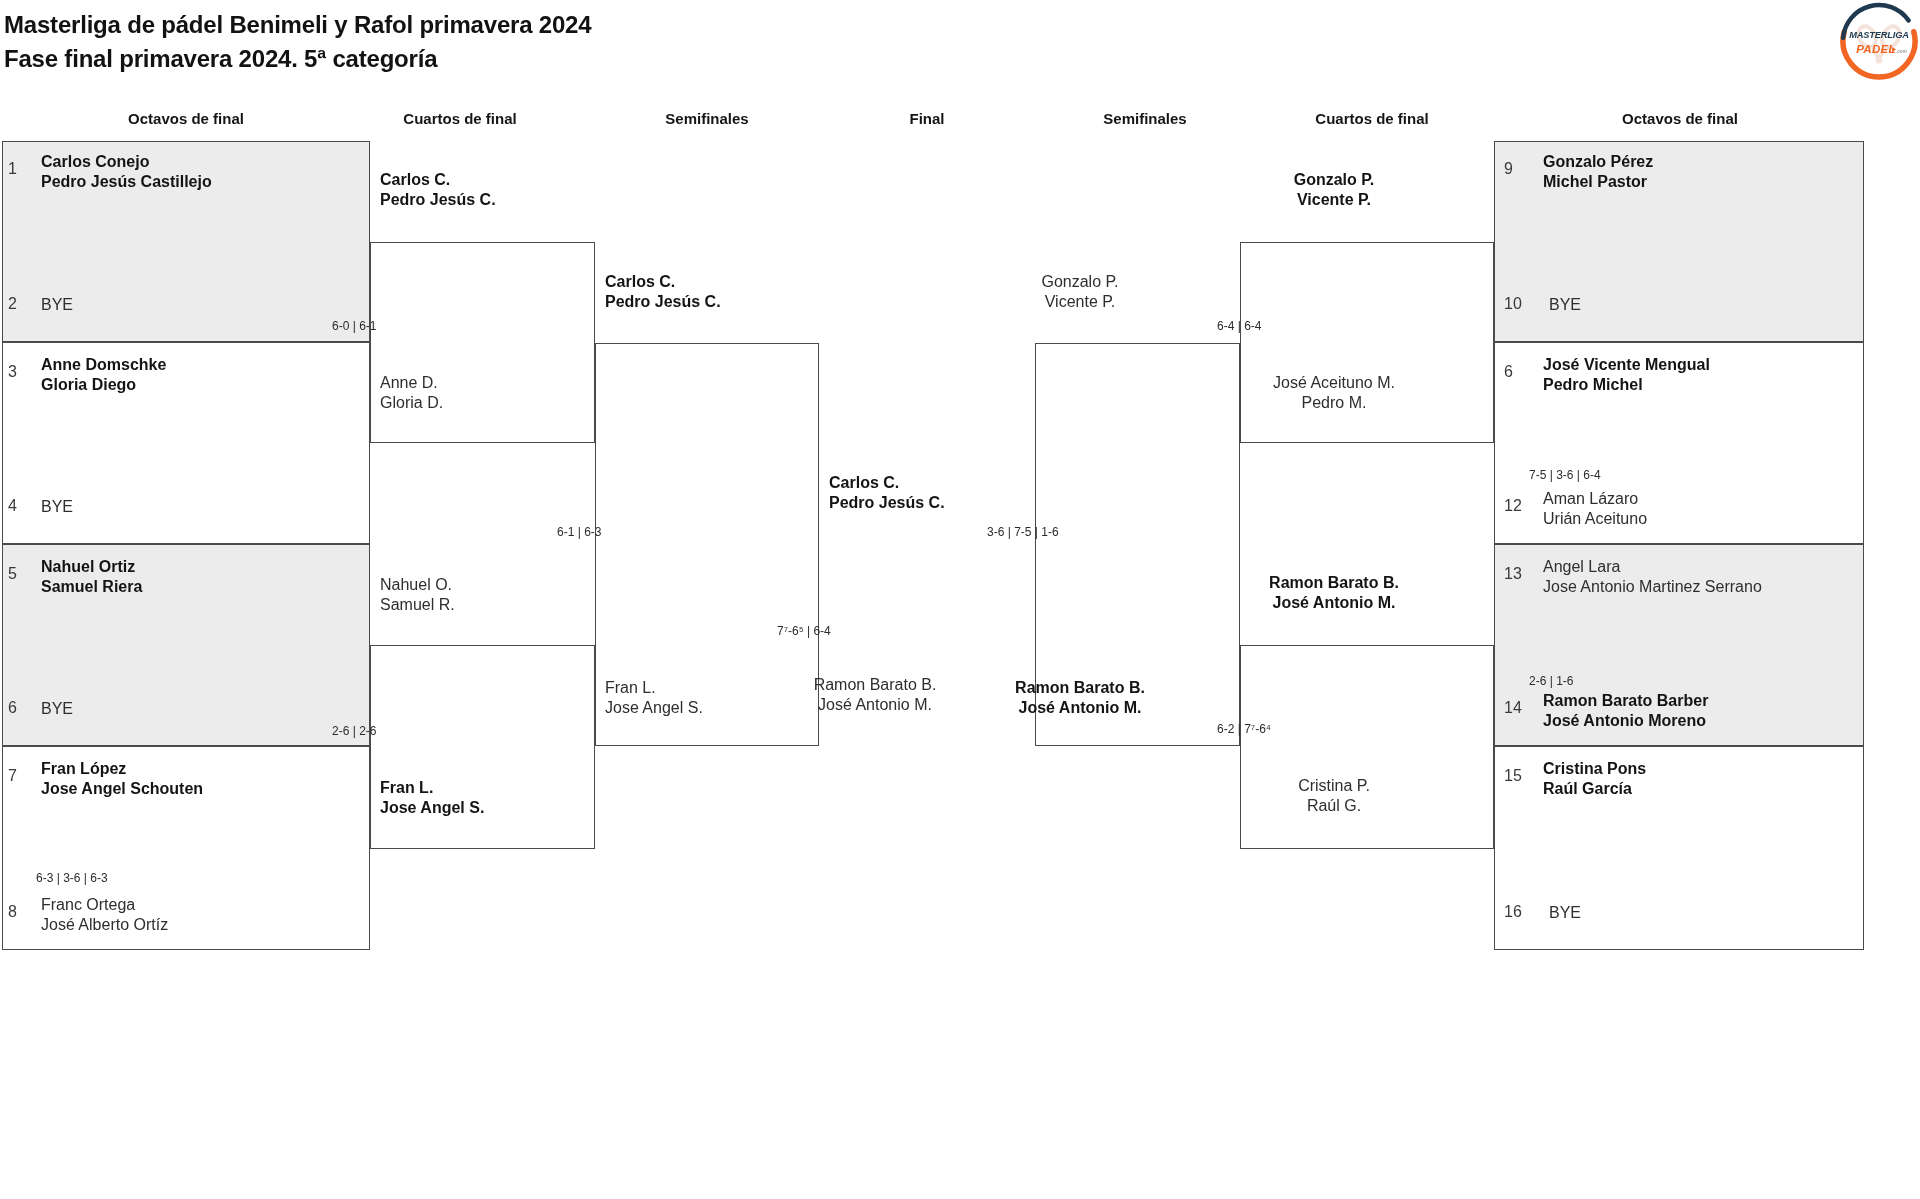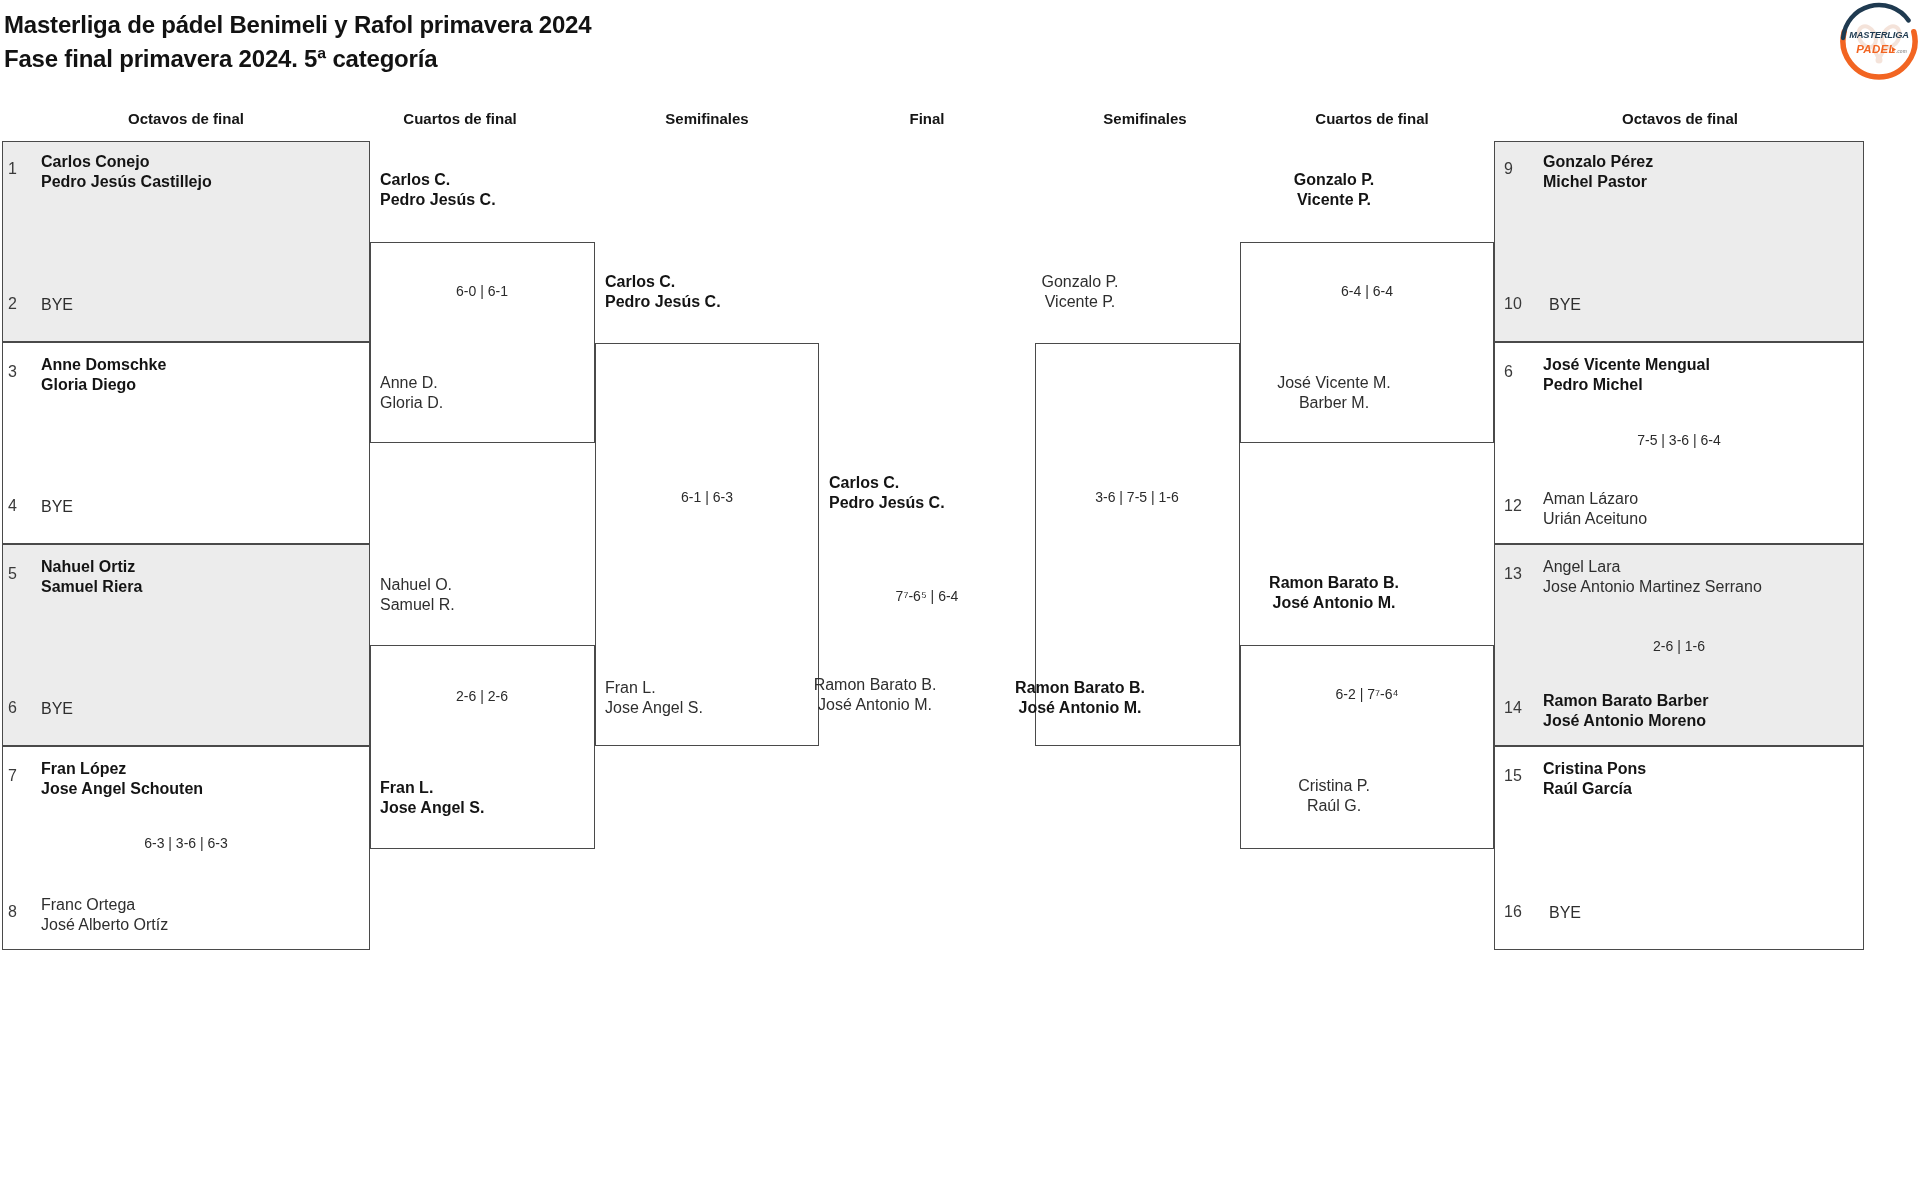--- a/index.html
+++ b/index.html
@@ -13,21 +13,21 @@
   .box{box-sizing:border-box;border:1px solid #4a4a4a;}
   .gray{background:#ececec;}
   .white{background:#ffffff;}
   .openbox{background:transparent;}
   .team{font-size:16px;line-height:20px;font-weight:400;color:#2e2e2e;white-space:nowrap;}
   .team div{min-height:20px;margin-left:13px;}
   .lbl{font-size:16px;line-height:20px;font-weight:400;color:#2e2e2e;white-space:nowrap;}
   .lbl div{min-height:20px;}
   .b{font-weight:700;color:#141414;}
   .num{font-size:16px;color:#3a3a3a;width:22px;}
-  .score{font-size:14px;color:#2b2b2b;width:300px;text-align:center;white-space:nowrap;}
+  .score{font-size:12px;color:#2b2b2b;width:300px;text-align:left;white-space:nowrap;margin-top:36px;}
   .ralign{text-align:center;width:300px;}
   .logo-txt-top{font-style:italic;font-weight:700;fill:#1f3a50;}
   .logo-txt-bot{font-style:italic;font-weight:700;fill:#f26522;}
   .logo-txt-com{font-style:italic;font-weight:700;fill:#9a9a9a;}
 </style>
 </head>
 <body>
 
 <div id="stage">
 
@@ -230,22 +230,22 @@
     <div>Ramon Barato B.</div>
     <div>José Antonio M.</div>
   </div>
 
   <div class="abs lbl ralign b" style="right:436px;top:170px">
     <div>Gonzalo P.</div>
     <div>Vicente P.</div>
   </div>
   <div class="abs score" style="left:1217px;top:283px">6-4 | 6-4</div>
   <div class="abs lbl ralign" style="right:436px;top:373px">
-    <div>José Vicente M.</div>
-    <div>Barber M.</div>
+    <div>José Aceituno M.</div>
+    <div>Pedro M.</div>
   </div>
 
   <div class="abs lbl ralign b" style="right:436px;top:573px">
     <div>Ramon Barato B.</div>
     <div>José Antonio M.</div>
   </div>
   <div class="abs score" style="left:1217px;top:686px">6-2 | 7⁷-6⁴</div>
   <div class="abs lbl ralign" style="right:436px;top:776px">
     <div>Cristina P.</div>
     <div>Raúl G.</div>

